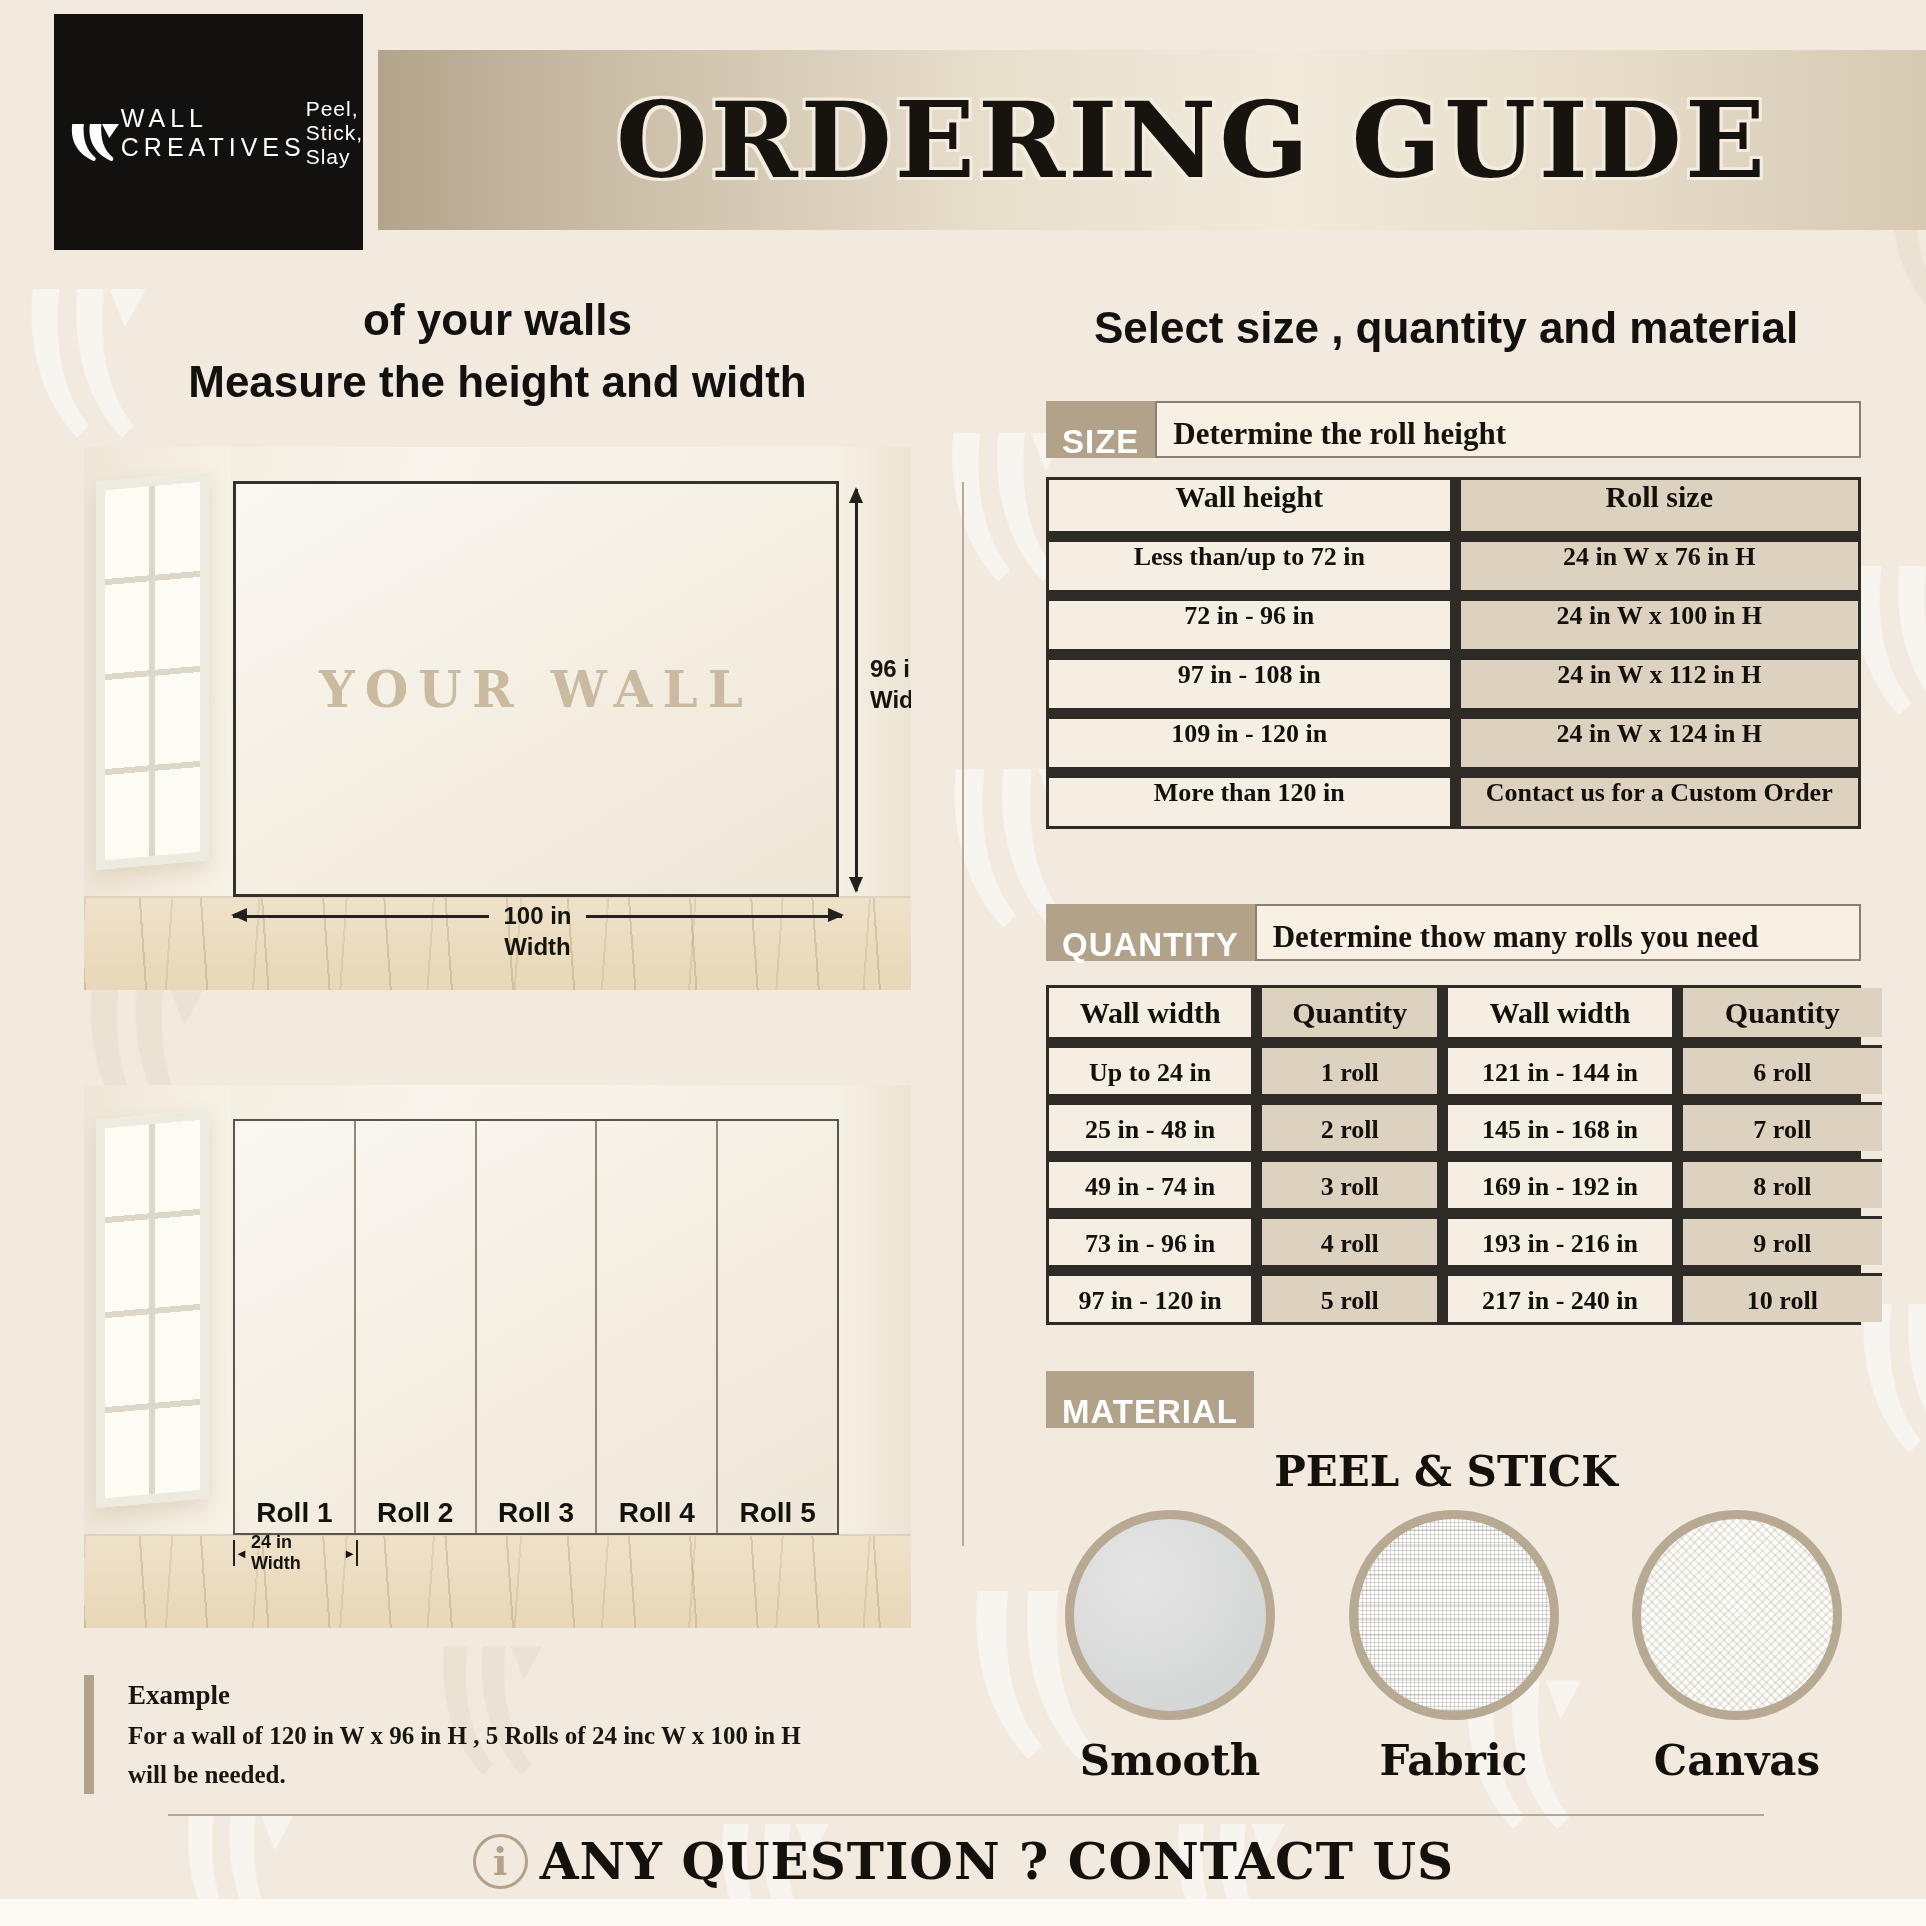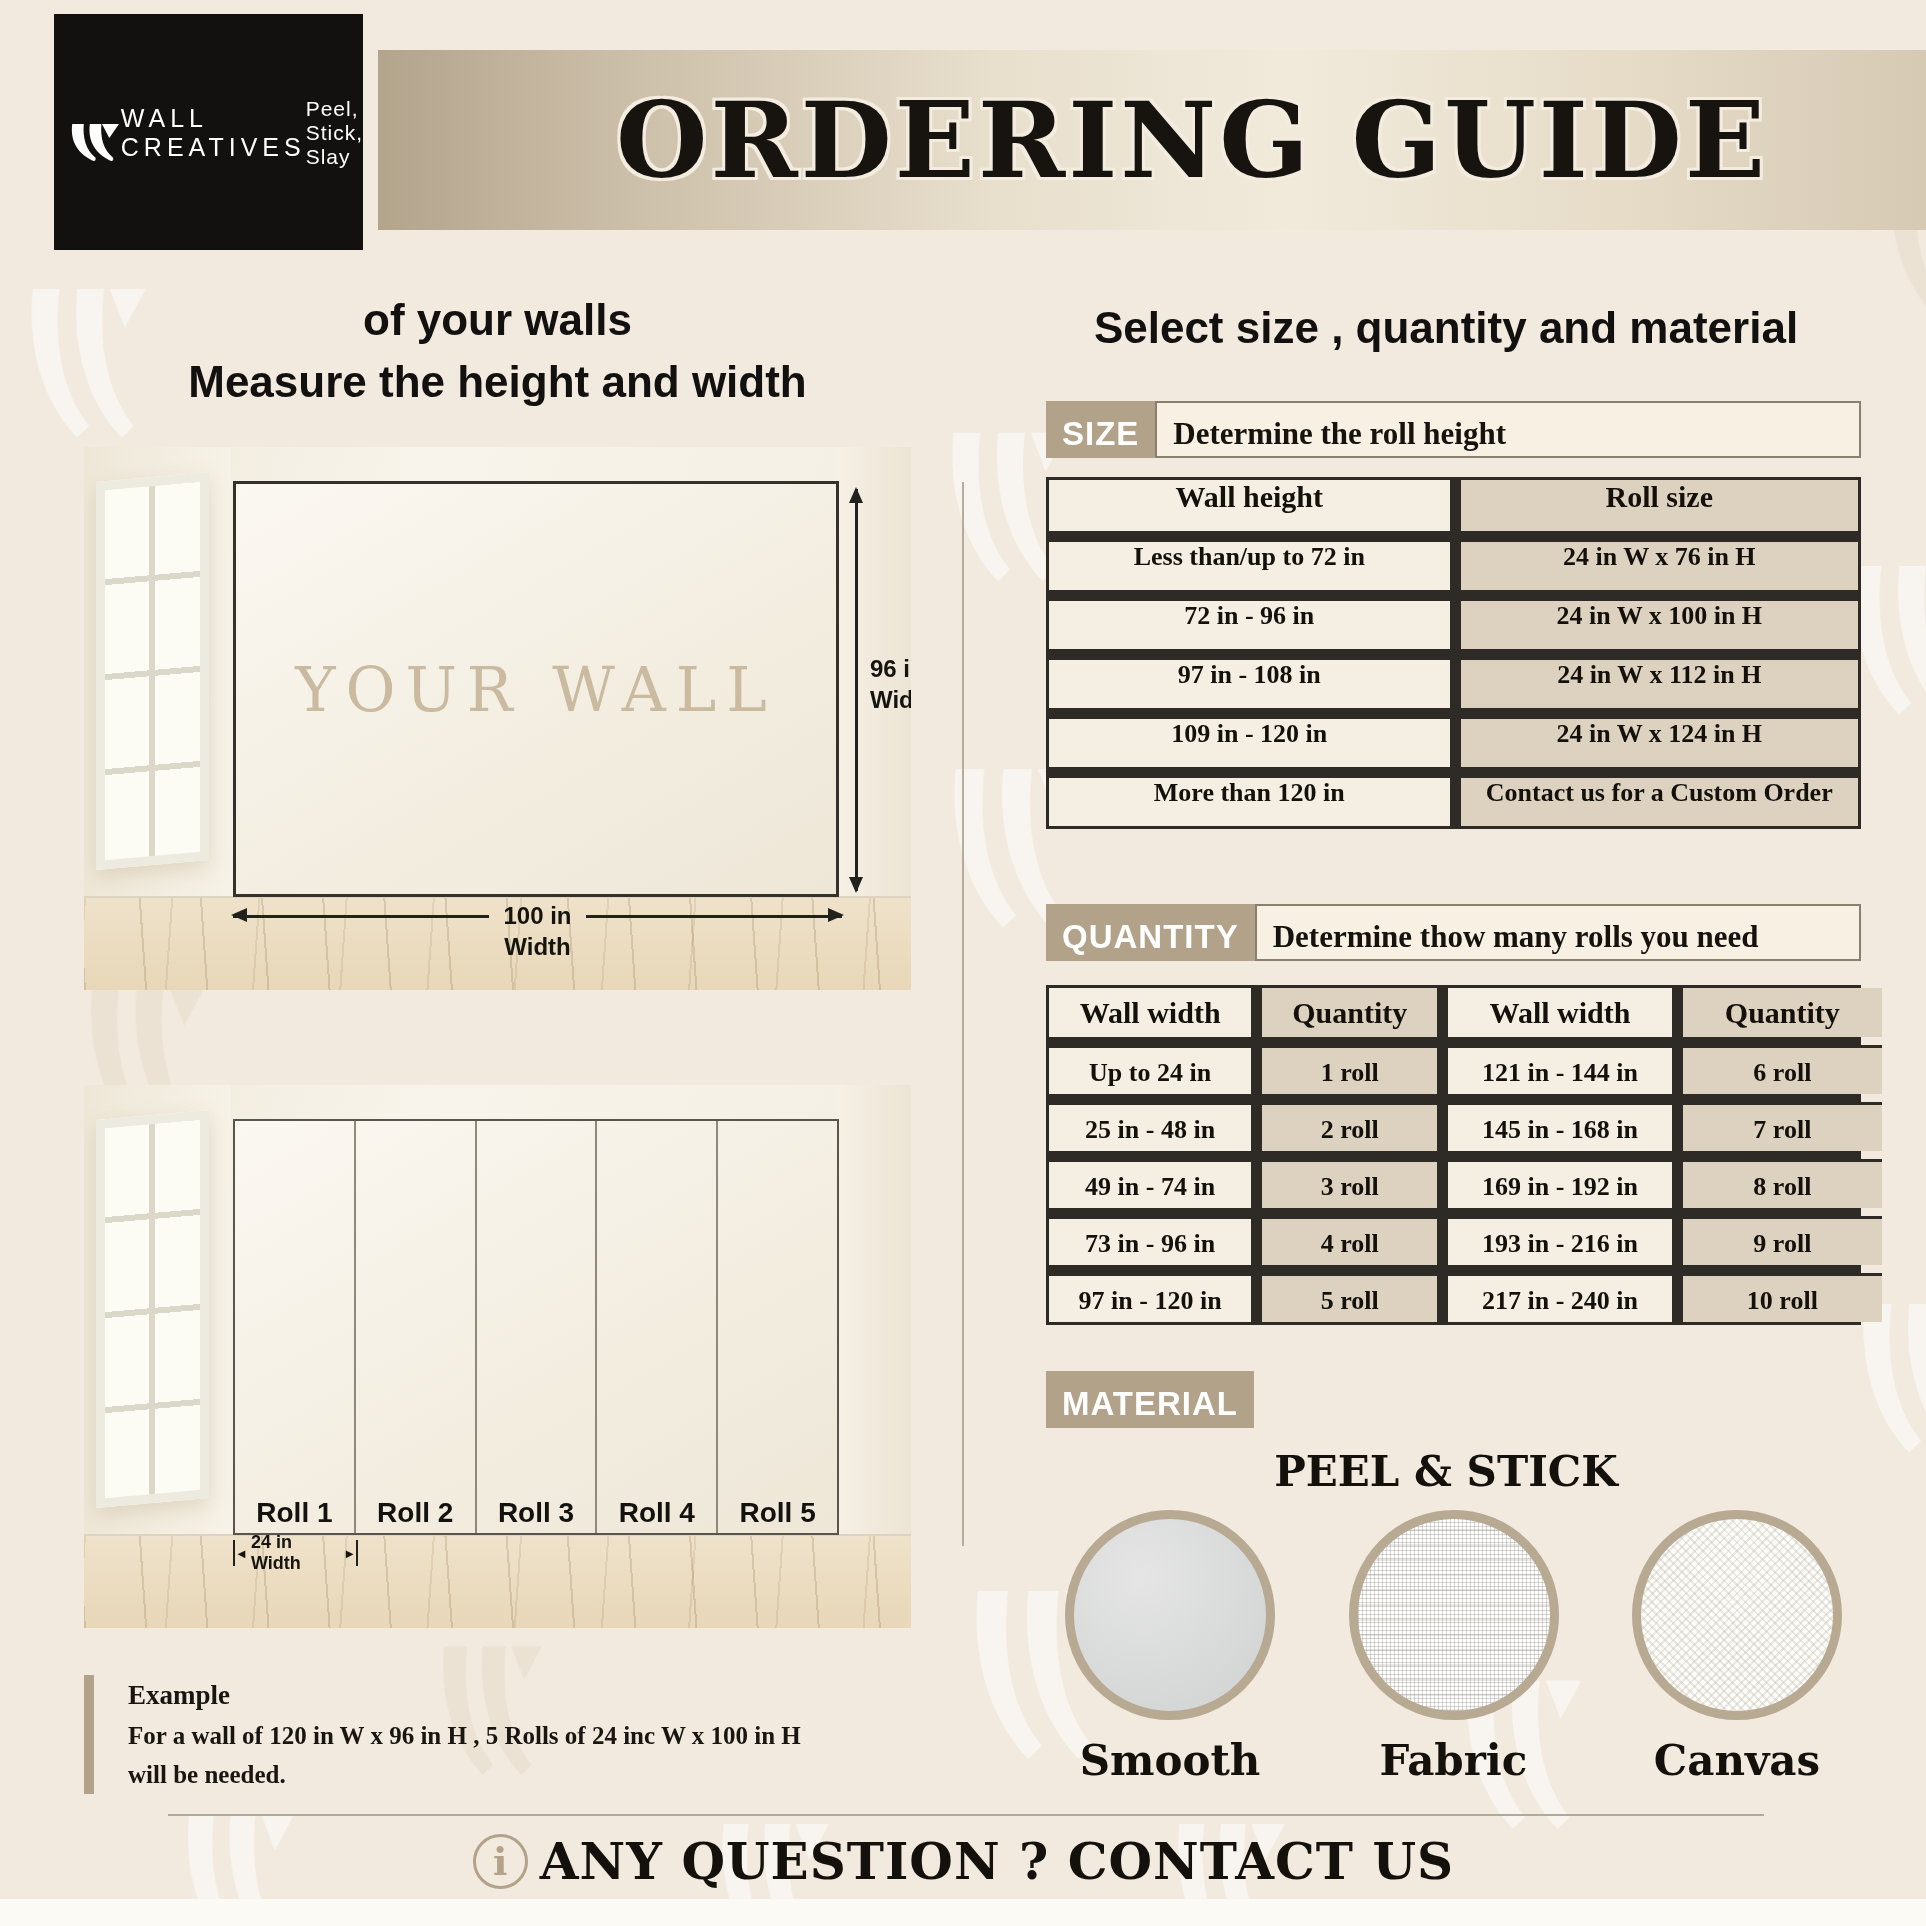--- a/index.html
+++ b/index.html
@@ -45,21 +45,21 @@
          background:repeating-linear-gradient(86deg,rgba(135,105,65,.22) 0 2px,transparent 2px 61px),
                     repeating-linear-gradient(94deg,rgba(135,105,65,.14) 0 2px,transparent 2px 87px);}
   .window{position:absolute;left:12px;top:30px;width:113px;height:388px;transform:skewY(-5deg);
           background:#fdfcf4;border:9px solid #edebe0;box-shadow:0 8px 20px rgba(175,155,115,.28);
           background-image:
             linear-gradient(90deg,transparent 0 calc(50% - 3px),#dbd7c9 calc(50% - 3px) calc(50% + 3px),transparent calc(50% + 3px) 100%),
             repeating-linear-gradient(180deg,transparent 0 89px,#dbd7c9 89px 95px);}
   .wall-rect{position:absolute;left:149px;top:34px;width:606px;height:416px;border:3px solid #35322c;
              background:linear-gradient(150deg,#fbf8f2 0%,#f3ede0 60%,#eee7d8 100%);}
   .scene1 .wall-rect{display:flex;align-items:center;justify-content:center;}
-  .your-wall{font-weight:normal;font-size:61px;letter-spacing:10px;color:#c9baa0;}
+  .your-wall{font-weight:bold;font-size:50px;letter-spacing:10px;color:#c9baa0;}
 
   
   .v-arrow{position:absolute;left:771px;top:42px;width:3px;height:402px;background:#23211d;}
   .v-arrow::before,.v-arrow::after{content:"";position:absolute;left:-6px;border-left:7px solid transparent;border-right:7px solid transparent;}
   .v-arrow::before{top:-2px;border-bottom:16px solid #23211d;}
   .v-arrow::after{bottom:-2px;border-top:16px solid #23211d;}
   .v-label{position:absolute;left:786px;top:206px;font:700 24px/1.3 "Liberation Sans",sans-serif;color:#16140f;}
 
   
   .h-arrow{position:absolute;left:149px;top:453px;width:609px;display:flex;align-items:flex-start;}
@@ -81,21 +81,21 @@
   .example{left:84px;top:1675px;width:881px;border-left:10px solid #b2a28a;padding-left:34px;
            font:700 25px/1.55 "Liberation Serif",serif;color:#191611;}
   .example .ex-title{font-size:27px;}
 
   
   .v-divider{left:962px;top:482px;width:2px;height:1064px;background:#b6ac9b;}
 
   
   .section-head{left:1046px;width:815px;height:57px;display:flex;align-items:stretch;}
   .badge{background:#b2a28a;color:#fff;font:700 33px/57px "Liberation Sans",sans-serif;
-         padding:4px 16px;letter-spacing:1px;white-space:nowrap;}
+         padding:12px 16px;letter-spacing:1px;white-space:nowrap;}
   .sec-title{flex:1;background:#f7f0e3;border:2px solid #8a8070;font:700 31px/53px "Liberation Serif",serif;
              padding:4px 16px;color:#16130e;white-space:nowrap;}
   .head-size{top:401px;} .head-qty{top:904px;} .head-mat{top:1371px;}
 
   
   .dtable{left:1046px;width:815px;display:grid;border:3px solid #2e2b26;background:#2e2b26;grid-gap:0;gap:8px;}
   .size-table{top:477px;grid-template-columns:1fr 1fr;}
   .qty-table{top:985px;grid-template-columns:25% 22% 28% 25%;}
   .cell{height:51px;line-height:51px;text-align:center;font:700 26px "Liberation Serif",serif;
         color:#14110c;border-top:3px solid #2e2b26;overflow:hidden;white-space:nowrap;}

